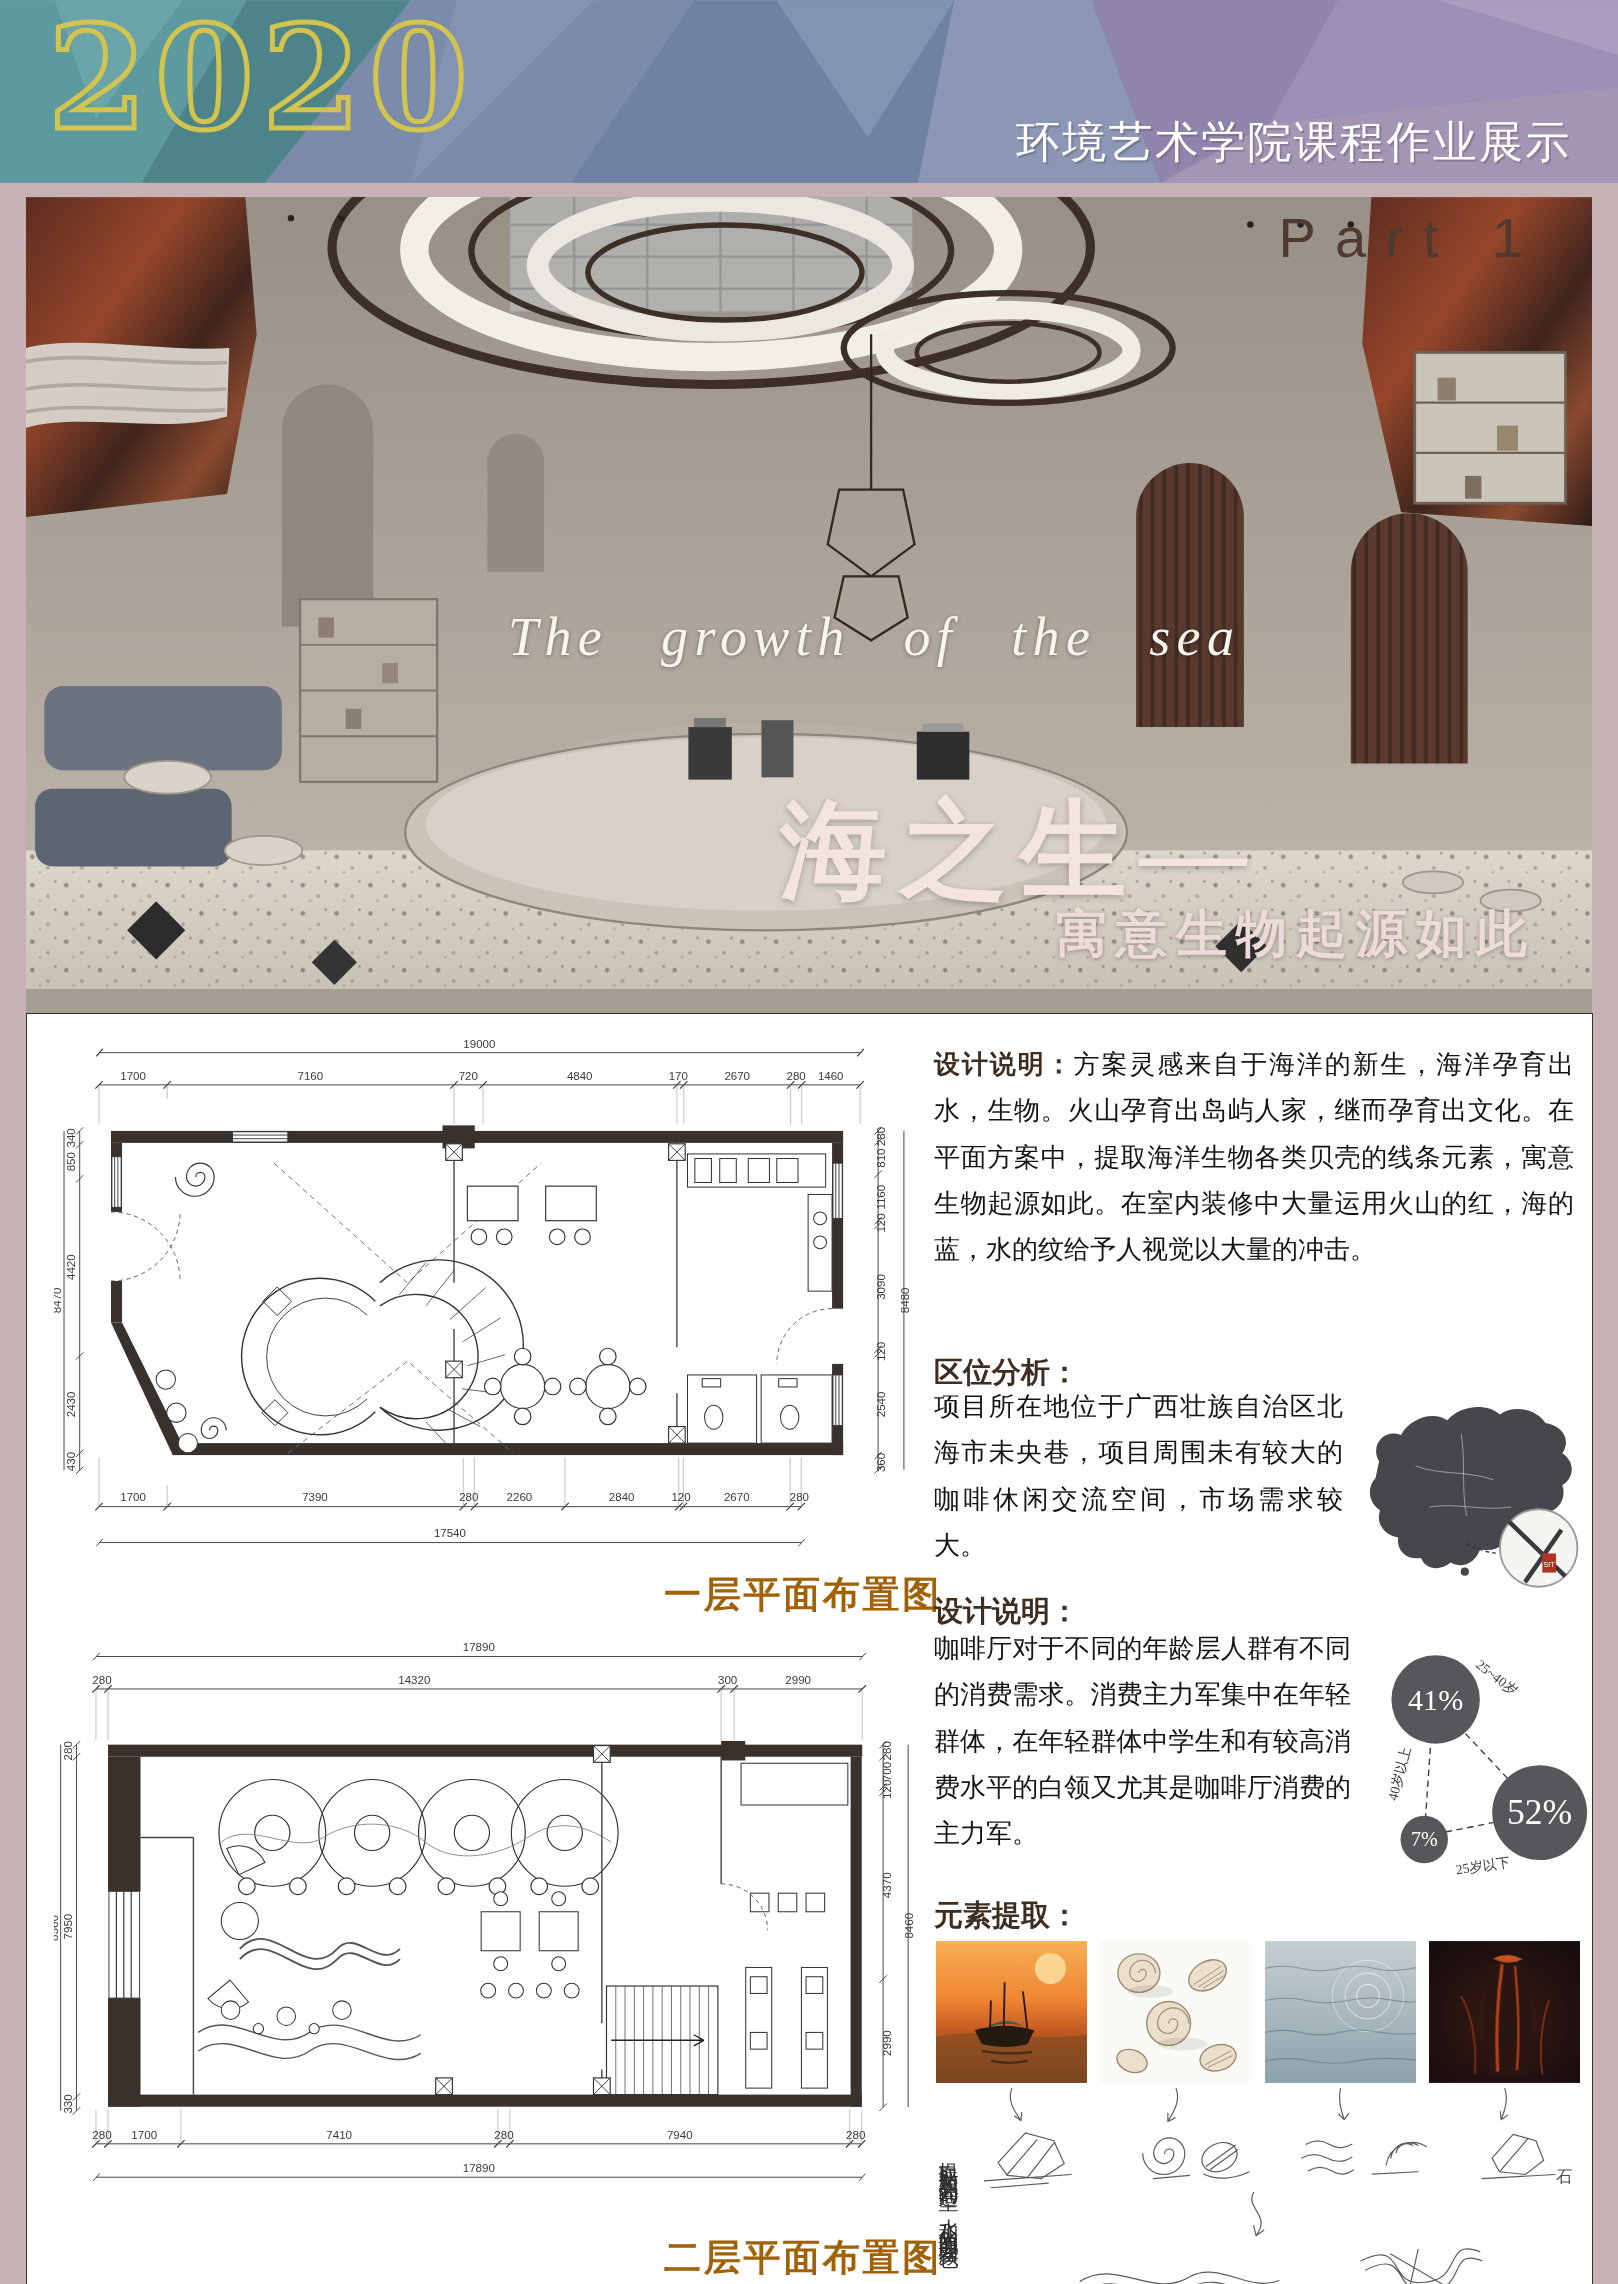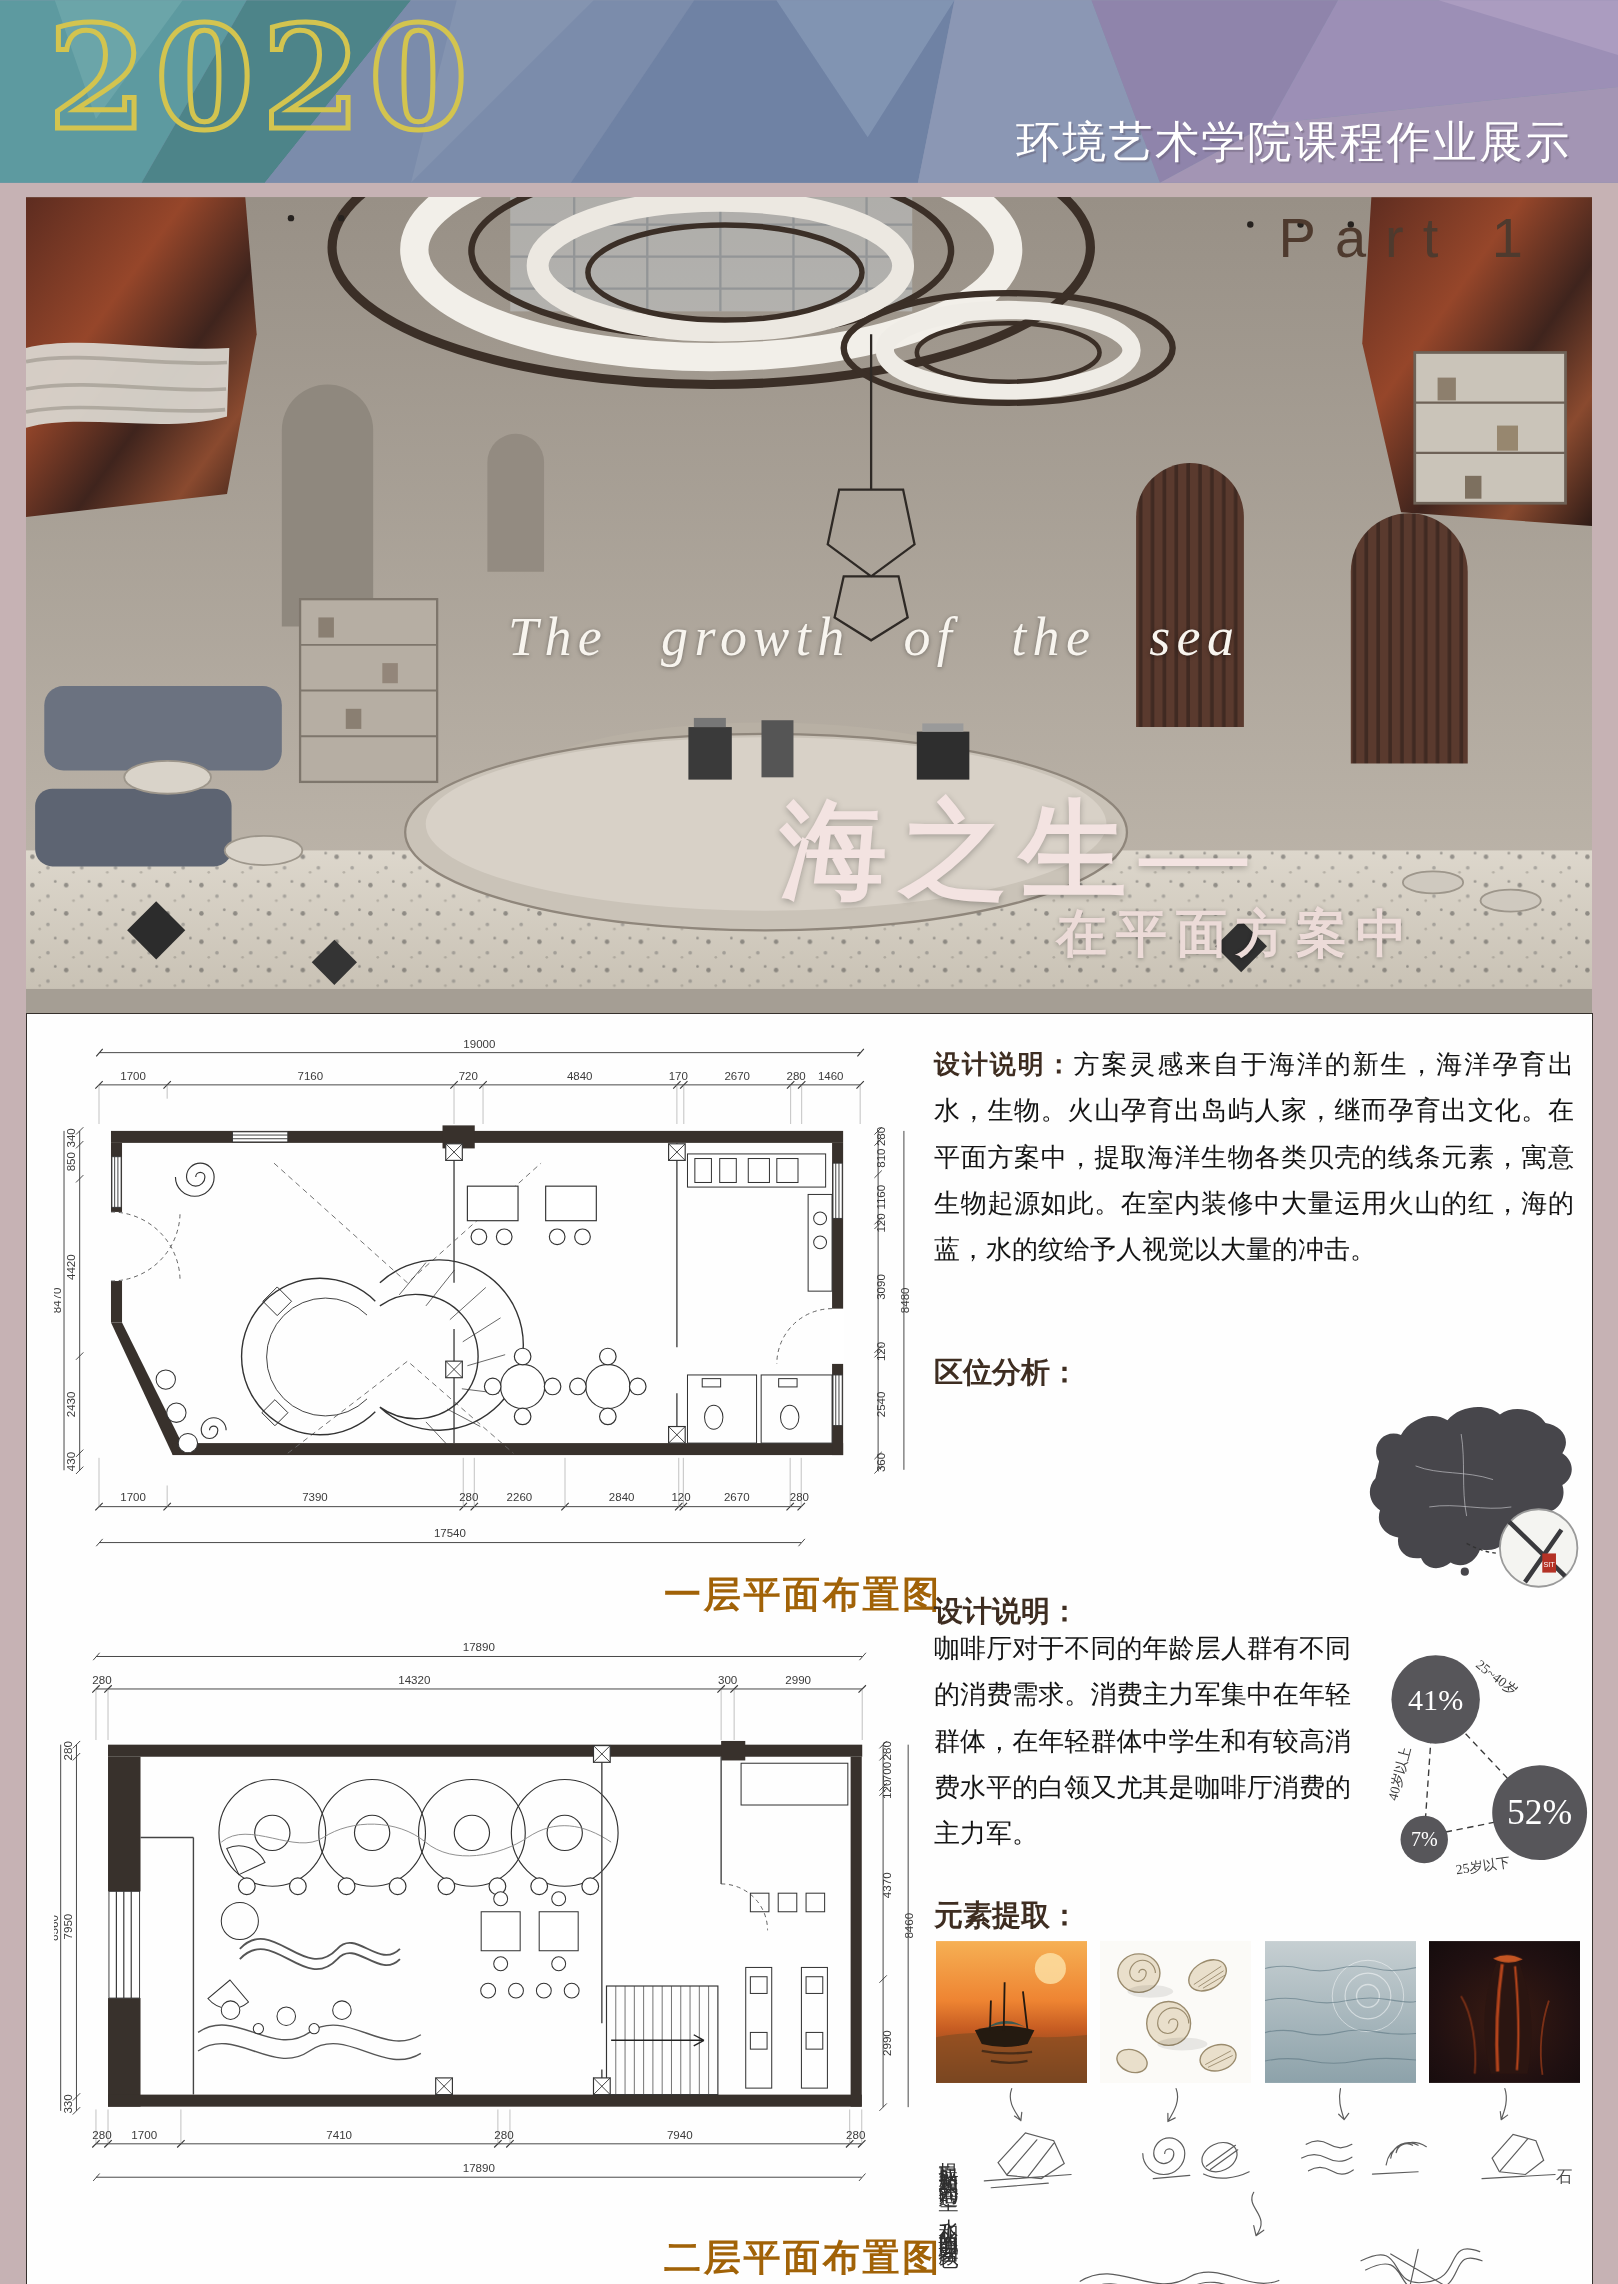--- a/index.html
+++ b/index.html
@@ -164,21 +164,21 @@
       <rect x="40" y="1070" width="520" height="185" rx="42" fill="#6b7280"></rect>
       <rect x="20" y="1295" width="430" height="170" rx="38" fill="#5d6472"></rect>
       <ellipse cx="310" cy="1270" rx="95" ry="36" fill="#d9d3c9" stroke="#9d968b" stroke-width="4"></ellipse>
       <ellipse cx="520" cy="1430" rx="85" ry="32" fill="#d9d3c9" stroke="#9d968b" stroke-width="4"></ellipse>
       <ellipse cx="3080" cy="1500" rx="66" ry="24" fill="#cfc9bf" stroke="#9d968b" stroke-width="4"></ellipse>
       <ellipse cx="3250" cy="1540" rx="66" ry="24" fill="#cfc9bf" stroke="#9d968b" stroke-width="4"></ellipse>
     </svg>
     <div class="part-label">Part 1</div>
     <div class="hero-en">The growth of the sea</div>
     <div class="hero-cn">海之生—</div>
-    <div class="hero-cn-sub">在平面方案中</div>
+    <div class="hero-cn-sub">寓意生物起源如此</div>
   </div>
 
   <div class="card">
 
     <svg style="position:absolute;left:27px;top:11.4px" width="859" height="594" viewBox="0 0 1850 1290">
       <defs>
         <g id="xcol">
             <rect width="36" height="36" fill="#fff" stroke="#333" stroke-width="2.5"></rect>
           <path d="M0 0 L36 36 M36 0 L0 36" stroke="#333" stroke-width="2"></path>
           </g>
@@ -456,20 +456,21 @@
       <text class="dimt" x="1348" y="1110" text-anchor="middle">7940</text>
       <text class="dimt" x="1727" y="1110" text-anchor="middle">280</text>
       <path d="M90 1192 H1740 M84 1200 L98 1184 M1734 1200 L1748 1184" stroke="#3a3a3a" stroke-width="2"></path>
       <text class="dimt" x="915" y="1180" text-anchor="middle">17890</text>
     </svg>
     <div class="plan-label" style="left:637px;top:1219px">二层平面布置图</div>
 
     <p class="body-t" style="left:907px;top:27px;width:640px;margin:0"><span class="design-h">设计说明：</span><span>方案灵感来自于海洋的新生，海洋孕育出水，生物。火山孕育出岛屿人家，继而孕育出文化。在平面方案中，提取海洋生物各类贝壳的线条元素，寓意生物起源如此。在室内装修中大量运用火山的红，海的蓝，水的纹给予人视觉以大量的冲击。</span></p>
 
     <div class="sec-h" style="left:907px;top:339px">区位分析：</div>
+    <p class="body-t" style="left:907px;top:370px;width:409px;margin:0">项目所在地位于广西壮族自治区北海市未央巷，项目周围未有较大的咖啡休闲交流空间，市场需求较大。</p>
     <svg style="position:absolute;left:1320px;top:379px" width="242" height="196" viewBox="0 0 530 430">
       <path d="M70 150 C50 118 78 78 118 92 C138 55 188 38 220 60 C245 28 305 20 335 47 C365 25 415 35 435 66 C472 72 492 102 472 132 C502 152 497 187 472 202 C482 232 462 262 432 262 C422 292 392 312 362 302 C352 332 322 352 292 342 C282 372 252 387 227 372 C202 392 172 387 162 362 C132 367 107 347 112 317 C82 312 62 287 72 257 C47 242 42 207 62 187 Z" fill="#47464b"></path>
       <circle cx="258" cy="392" r="9" fill="#47464b"></circle>
       <path d="M150 160 C200 180 260 170 320 190 M180 250 C240 240 300 260 360 250 M250 90 C260 150 250 210 262 270" stroke="#c9c9ce" stroke-width="2" fill="none" opacity=".7"></path>
       <path d="M262 330 C290 345 310 350 332 352" stroke="#333" stroke-width="3" stroke-dasharray="8 7" fill="none"></path>
       <circle cx="420" cy="340" r="85" fill="#f4f4f1" stroke="#9a9a9a" stroke-width="4"></circle>
       <path d="M355 282 L478 402 M390 415 L470 300" stroke="#3a3a3e" stroke-width="10" fill="none"></path>
       <rect x="428" y="352" width="30" height="42" fill="#b43226"></rect>
       <text x="443" y="382" font-size="16" fill="#fff" text-anchor="middle" font-family="Liberation Sans,sans-serif">SIT</text>
     </svg>

